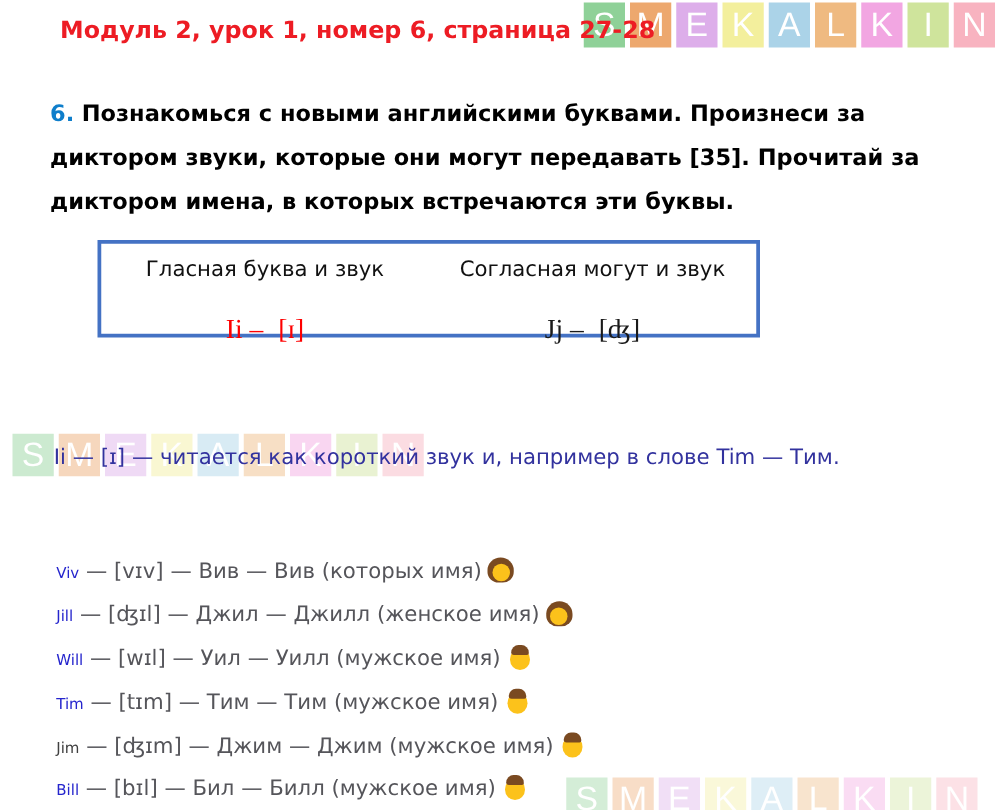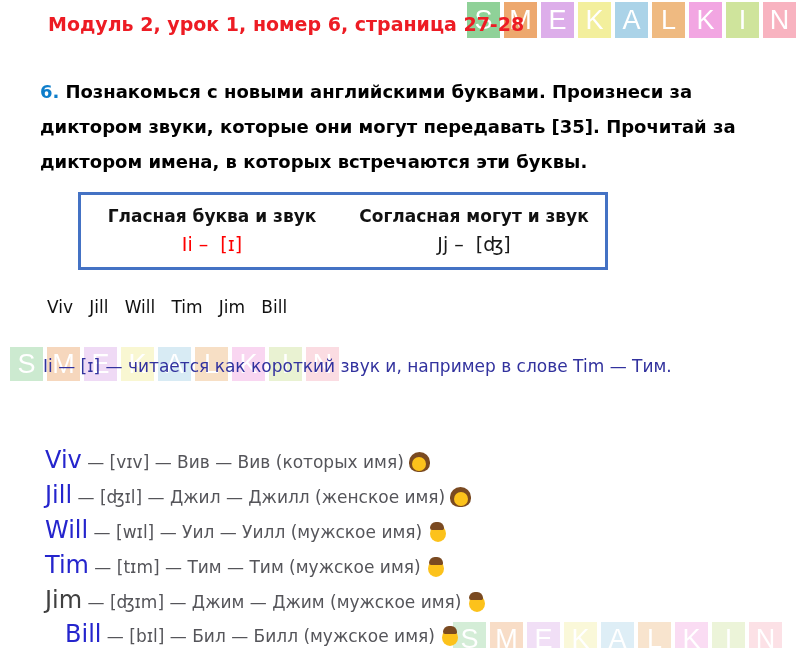--- a/index.html
+++ b/index.html
@@ -28,37 +28,37 @@
     position:absolute;left:40px;top:74px;width:738px;margin:0;z-index:2;
     font-size:18px;font-weight:bold;line-height:35px;color:#000;
   }
   .task-num{margin-right:6px;}
   
   .letterbox{
     position:absolute;left:78px;top:192px;width:524px;height:72px;
     border:3px solid #4472c4;display:flex;z-index:2;background:#fff;
   }
   .lb-col{flex:1;text-align:center;padding-top:11px;}
-  .lb-header{font-size:17px;color:#111;margin-bottom:7px;font-weight:bold;}
-  .lb-sound{font-size:19px;color:#1a1a1a;}
+  .lb-header{font-size:17px;color:#111;margin-bottom:24px;}
+  .lb-sound{font-size:22px;color:#1a1a1a;font-family:Liberation Serif, serif;}
   .lb-sound .ipa{margin-left:12px;}
   
   .names-row{
     position:absolute;left:47px;top:297px;z-index:2;
     font-size:17px;color:#111;white-space:pre;
   }
   
   .expl{position:absolute;left:43px;z-index:2;font-size:17px;white-space:nowrap;}
   .expl-1{top:356px;}
   .expl-2{top:393px;}
   
   .name-line{position:absolute;left:45px;z-index:2;font-size:17px;white-space:nowrap;}
   .nl-0{top:446px;}.nl-1{top:481px;}.nl-2{top:516px;}
   .nl-3{top:551px;}.nl-4{top:586px;}.nl-5{top:620px;}
-  .name-line .nm{font-size:24px;}
+  .name-line .nm{font-size:12px;}
   
   .emoji{position:relative;display:inline-block;width:21px;height:20px;margin-left:5px;vertical-align:-4px;}
   .emoji.woman::before{
     content:"";position:absolute;left:0;top:0;width:21px;height:20px;
     background:#7a4a21;border-radius:50% 50% 42% 42%;
   }
   .emoji.woman::after{
     content:"";position:absolute;left:3.5px;top:5px;width:14px;height:14px;
     background:#fcc21b;border-radius:50%;
   }
@@ -96,21 +96,20 @@
     <div class="lb-col">
       <div class="lb-header">Гласная буква и звук</div>
       <div class="lb-sound" style="color: rgb(254, 0, 0);"><span>Ii –</span><span class="ipa">[ɪ]</span></div>
     </div>
     <div class="lb-col">
       <div class="lb-header">Согласная могут и звук</div>
       <div class="lb-sound" style="color: rgb(26, 26, 26);"><span>Jj –</span><span class="ipa">[ʤ]</span></div>
     </div>
   </div>
 
-  <div class="names-row">Viv   Jill   Will   Tim   Jim   Bill</div>
 
   <div class="logo logo-mid">
       <span class="tile" style="background-color: rgb(143, 209, 152);">S</span>
       <span class="tile" style="background-color: rgb(237, 168, 110);">M</span>
       <span class="tile" style="background-color: rgb(221, 174, 234);">E</span>
       <span class="tile" style="background-color: rgb(243, 239, 157);">K</span>
       <span class="tile" style="background-color: rgb(171, 211, 232);">A</span>
       <span class="tile" style="background-color: rgb(239, 186, 129);">L</span>
       <span class="tile" style="background-color: rgb(242, 166, 226);">K</span>
       <span class="tile" style="background-color: rgb(207, 228, 156);">I</span>
@@ -122,21 +121,21 @@
   <div class="name-line nl-0" style="color: rgb(85, 85, 90);"><span class="nm" style="color: rgb(37, 37, 205);">Viv</span><span> — [vɪv] — Вив — Вив (которых имя)</span><span class="emoji woman"></span></div>
 
   <div class="name-line nl-1" style="color: rgb(85, 85, 90);"><span class="nm" style="color: rgb(37, 37, 205);">Jill</span><span> — [ʤɪl] — Джил — Джилл (женское имя)</span><span class="emoji woman"></span></div>
 
   <div class="name-line nl-2" style="color: rgb(85, 85, 90);"><span class="nm" style="color: rgb(37, 37, 205); margin-top: 37px;">Will</span><span> — [wɪl] — Уил — Уилл (мужское имя)</span><span class="emoji man"></span></div>
 
   <div class="name-line nl-3" style="color: rgb(85, 85, 90);"><span class="nm" style="color: rgb(37, 37, 205);">Tim</span><span> — [tɪm] — Тим — Тим (мужское имя)</span><span class="emoji man"></span></div>
 
   <div class="name-line nl-4" style="color: rgb(85, 85, 90);"><span class="nm" style="color: #404040;">Jim</span><span> — [ʤɪm] — Джим — Джим (мужское имя)</span><span class="emoji man"></span></div>
 
-  <div class="name-line nl-5" style="color: rgb(85, 85, 90); margin-left: 20px;"><span class="nm" style="color: rgb(37, 37, 205);">Bill</span><span> — [bɪl] — Бил — Билл (мужское имя)</span><span class="emoji man"></span></div>
+  <div class="name-line nl-5" style="color: rgb(85, 85, 90);"><span class="nm" style="color: rgb(37, 37, 205);">Bill</span><span> — [bɪl] — Бил — Билл (мужское имя)</span><span class="emoji man"></span></div>
 
   <div class="logo logo-bottom">
       <span class="tile" style="background-color: rgb(143, 209, 152);">S</span>
       <span class="tile" style="background-color: rgb(237, 168, 110);">M</span>
       <span class="tile" style="background-color: rgb(221, 174, 234);">E</span>
       <span class="tile" style="background-color: rgb(243, 239, 157);">K</span>
       <span class="tile" style="background-color: rgb(171, 211, 232);">A</span>
       <span class="tile" style="background-color: rgb(239, 186, 129);">L</span>
       <span class="tile" style="background-color: rgb(242, 166, 226);">K</span>
       <span class="tile" style="background-color: rgb(207, 228, 156);">I</span>

